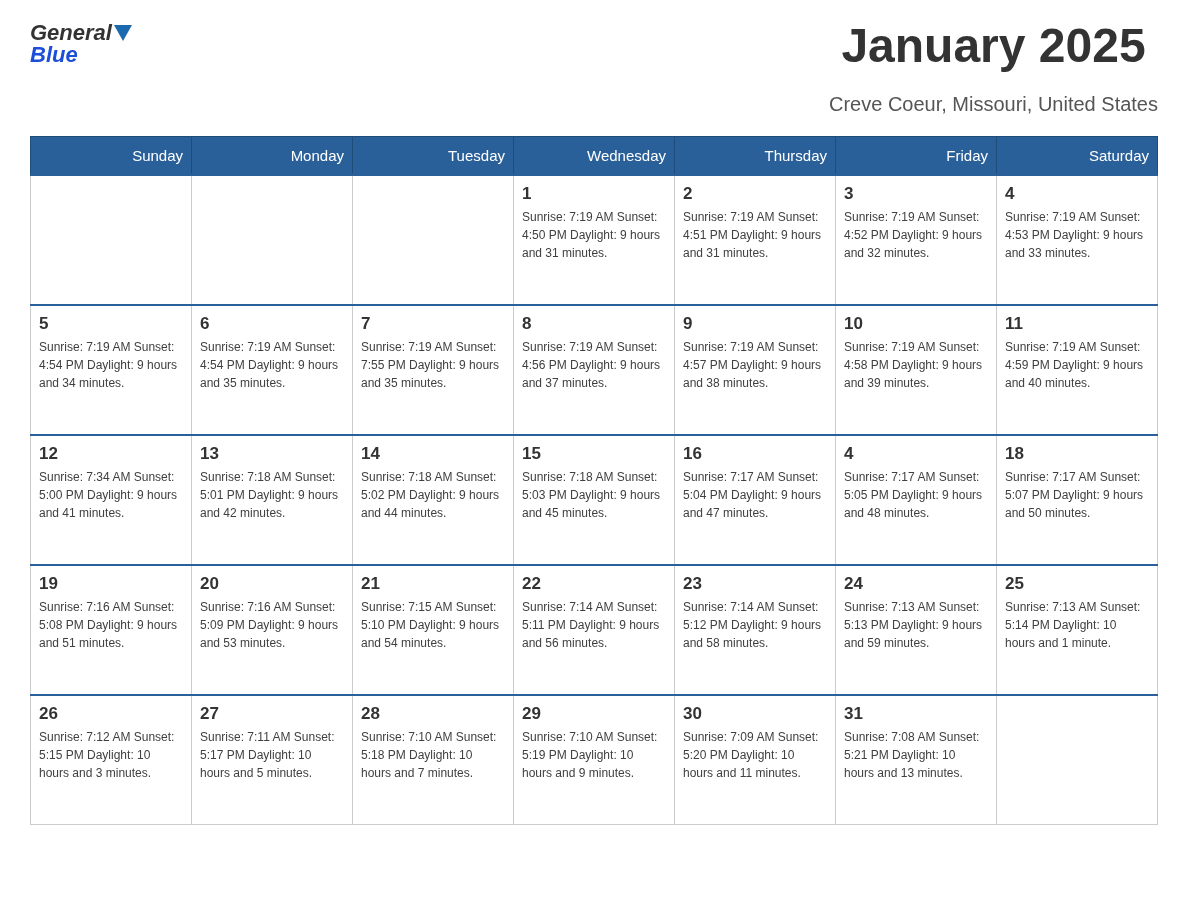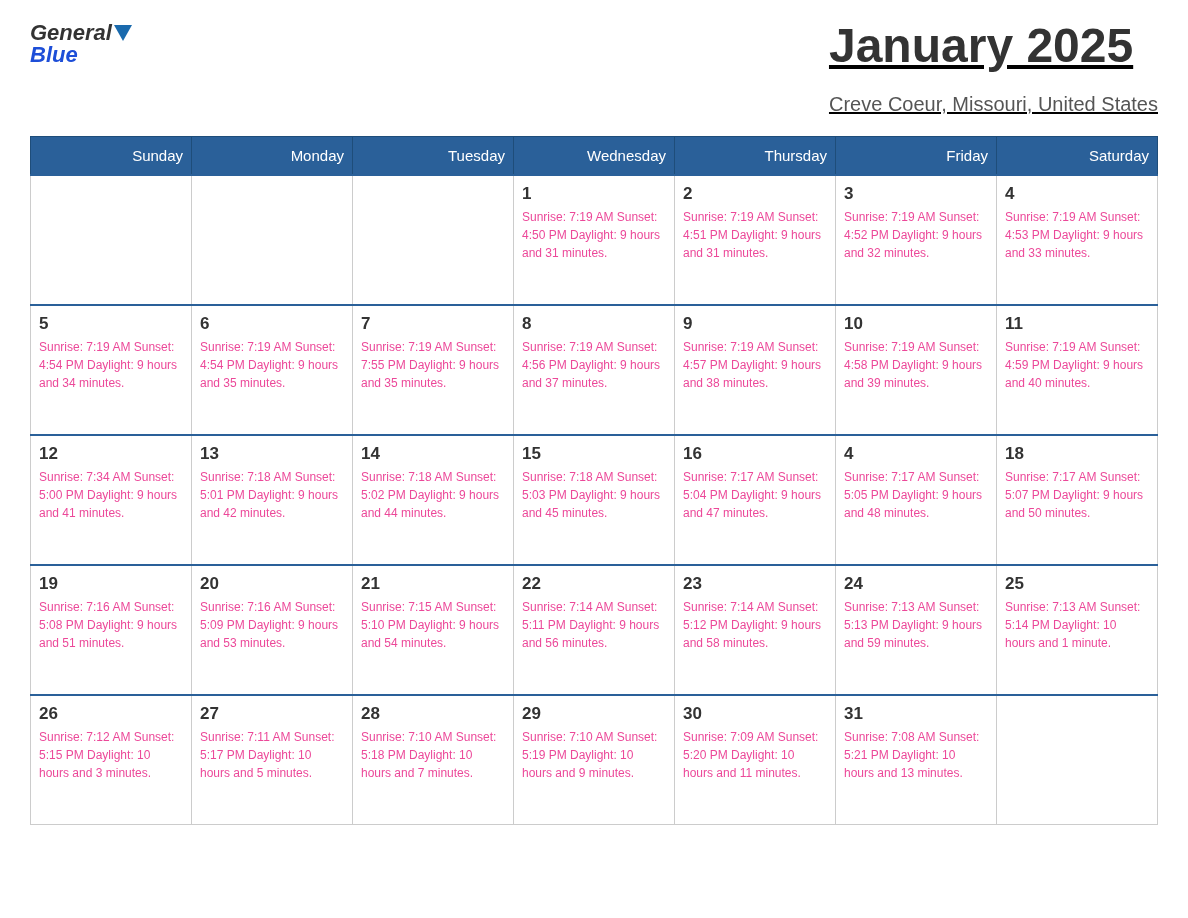--- a/index.html
+++ b/index.html
@@ -25,22 +25,21 @@
       font-size: 22px;
       font-weight: bold;
       color: #333;
     }
     .logo-text-blue {
       font-size: 22px;
       font-weight: bold;
       color: #1d4ed8;
     }
     .title-section {
-      text-align: left;
-      text-decoration: underline;
+      text-align: center;
     }
     .main-title {
       font-size: 48px;
       font-weight: bold;
       color: #333;
       line-height: 1.1;
     }
     .subtitle {
       font-size: 20px;
       color: #555;
@@ -71,21 +70,21 @@
     }
     .day-number {
       font-size: 17px;
       font-weight: bold;
       color: #333;
       display: block;
       margin-bottom: 4px;
     }
     .day-info {
       font-size: 12px;
-      color: #ec4899;
+      color: #404040;
       line-height: 1.5;
     }
     .empty-cell {
       background: #fff;
     }
   </style>
 </head>
 <body>
 
 <div class="header">

